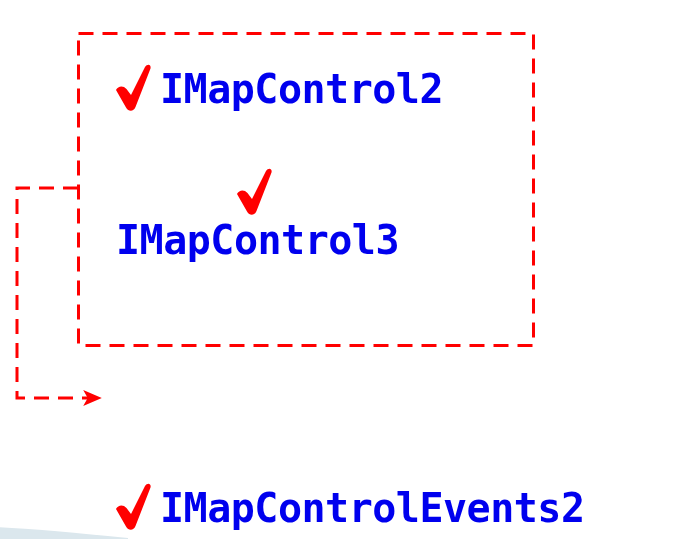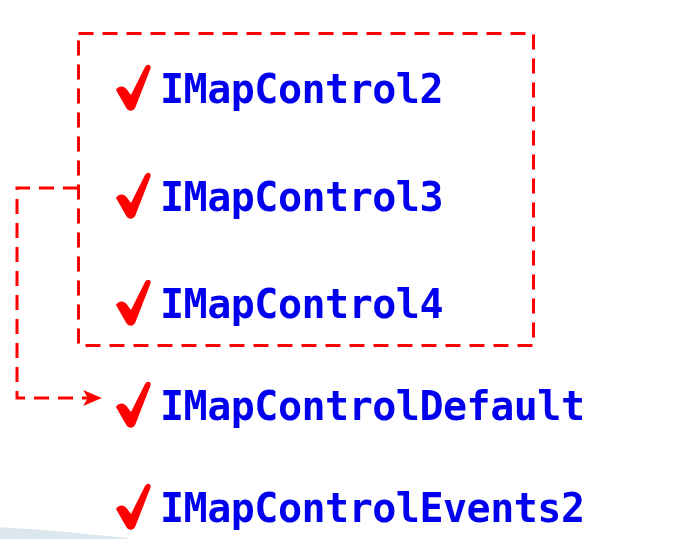--- a/index.html
+++ b/index.html
@@ -69,21 +69,21 @@
     font-weight: bold;
     font-size: 40px;
     letter-spacing: -0.5px;
     color: #0000ee;
     line-height: 1;
     margin-left: 4px;
   }
 
   
   .row-0 { left: 112px; top: 58px;  }
-  .row-1 { left: 112px; top: 166px; }
+  .row-1 { left: 112px; top: 166px; flex-direction: column; }
   .row-2 { left: 112px; top: 273px; }
   .row-3 { left: 112px; top: 375px; }
   .row-4 { left: 112px; top: 477px; text-align: right; }
 </style>
 </head>
 <body>
 
 <div id="slide">
 
   <svg class="corner-wedge" viewBox="0 0 130 30" preserveAspectRatio="none">
@@ -115,37 +115,21 @@
 
     <div class="iface-row row-1">
       <span class="check-icon">
         <svg width="44" height="54" viewBox="0 0 44 54">
           <path d="M4 28 C6 24 11 23 14.5 27 L19 33 L33 5 C35.5 1 39.5 2.5 38.5 6.5 L23.5 45 C21.5 50 16.5 50 14 45.5 Z" fill="#ff0000"></path>
         </svg>
       </span>
       <span class="iface-label">IMapControl3</span>
     </div>
 
-    <div class="iface-row row-2">
-      <span class="check-icon">
-        <svg width="44" height="54" viewBox="0 0 44 54">
-          <path d="M4 28 C6 24 11 23 14.5 27 L19 33 L33 5 C35.5 1 39.5 2.5 38.5 6.5 L23.5 45 C21.5 50 16.5 50 14 45.5 Z" fill="#ff0000"></path>
-        </svg>
-      </span>
-      <span class="iface-label">IMapControl4</span>
-    </div>
 
-    <div class="iface-row row-3">
-      <span class="check-icon">
-        <svg width="44" height="54" viewBox="0 0 44 54">
-          <path d="M4 28 C6 24 11 23 14.5 27 L19 33 L33 5 C35.5 1 39.5 2.5 38.5 6.5 L23.5 45 C21.5 50 16.5 50 14 45.5 Z" fill="#ff0000"></path>
-        </svg>
-      </span>
-      <span class="iface-label">IMapControlDefault</span>
-    </div>
 
     <div class="iface-row row-4">
       <span class="check-icon">
         <svg width="44" height="54" viewBox="0 0 44 54">
           <path d="M4 28 C6 24 11 23 14.5 27 L19 33 L33 5 C35.5 1 39.5 2.5 38.5 6.5 L23.5 45 C21.5 50 16.5 50 14 45.5 Z" fill="#ff0000"></path>
         </svg>
       </span>
       <span class="iface-label">IMapControlEvents2</span>
     </div>
 

